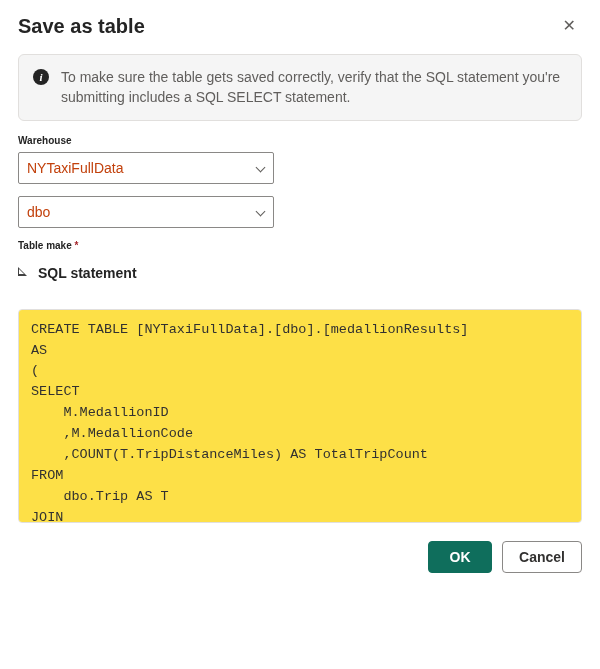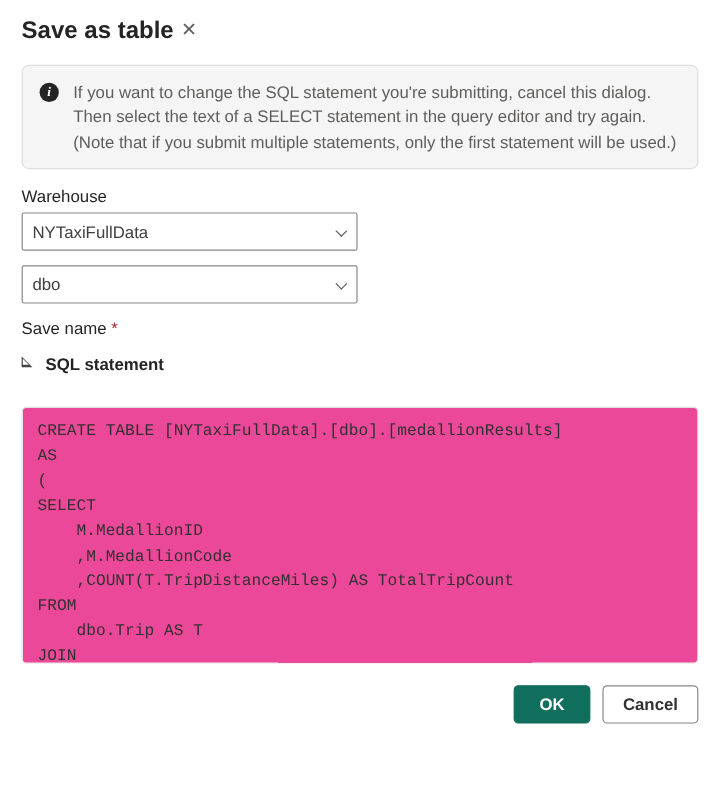--- a/index.html
+++ b/index.html
@@ -6,21 +6,21 @@
   body {
     font-family: "Segoe UI", -apple-system, BlinkMacSystemFont, sans-serif;
     font-size: 14px;
     color: #323130;
     background: #fff;
     padding: 14px 18px;
     width: 600px;
   }
   .dialog-header {
     display: flex;
-    justify-content: flex-start;
+    justify-content: space-between;
     align-items: center;
     margin-bottom: 16px;
   }
   .dialog-title {
     font-size: 20px;
     font-weight: 600;
     color: #242424;
   }
   .close-btn {
     background: none;
@@ -53,35 +53,35 @@
     justify-content: center;
     flex-shrink: 0;
     margin-top: 2px;
     font-style: italic;
     font-family: Georgia, serif;
   }
   .info-text { color: #605e5c; line-height: 1.45; }
   .info-text p + p { margin-top: 10px; }
   .field-group { margin-bottom: 12px; }
   .field-label {
-    font-size: 14px;
-    font-weight: 400;
+    font-size: 10px;
+    font-weight: 700;
     color: #242424;
     margin-bottom: 6px;
     display: block;
   }
   .field-label .req { color: #a4262c; }
   .select-wrap, .text-input {
-    width: 280px;
+    width: 256px;
     height: 32px;
     border: 1px solid #8a8886;
     border-radius: 2px;
     padding: 0 8px;
     font-size: 14px;
-    color: #404040;
+    color: #c2410c;
     background: #fff;
     display: flex;
     align-items: center;
     justify-content: space-between;
     cursor: pointer;
   }
   .text-input { cursor: text; }
   .chevron {
     display: inline-block;
     width: 10px;
@@ -126,21 +126,21 @@
   }
   .triangle-icon::after {
     content: "";
     position: absolute;
     left: 1px; top: 2px;
     width: 0; height: 0;
     border-left: 5px solid #fff;
     border-top: 5px solid transparent;
   }
   .sql-box {
-    background: #ec4899;
+    background: #fde047;
     border: 1px solid #e1dfdd;
     border-radius: 4px;
     padding: 10px 12px;
     font-family: Consolas, "Courier New", monospace;
     font-size: 13.5px;
     line-height: 1.55;
     white-space: pre;
     overflow: auto;
     height: 214px;
     color: #323130;
@@ -180,42 +180,42 @@
 <div class="dialog-header">
   <div class="dialog-title">Save as table</div>
   <button class="close-btn">
     <span>✕</span>
   </button>
 </div>
 
 <div class="info-box">
   <div class="info-icon">i</div>
   <div class="info-text">
-    <p>If you want to change the SQL statement you're submitting, cancel this dialog. Then select the text of a SELECT statement in the query editor and try again. (Note that if you submit multiple statements, only the first statement will be used.)</p>
+    <p>To make sure the table gets saved correctly, verify that the SQL statement you're submitting includes a SQL SELECT statement.</p>
   </div>
 </div>
 
 <div class="field-group">
   <label class="field-label">Warehouse</label>
   <div class="select-wrap">
     <span>NYTaxiFullData</span>
     <span class="chevron"></span>
   </div>
 </div>
 
 <div class="field-group">
   <div class="select-wrap">
     <span>dbo</span>
     <span class="chevron"></span>
   </div>
 </div>
 
 <div class="field-group">
   <label class="field-label">
-    <span>Save name</span>
+    <span>Table make</span>
     <span class="req">*</span>
   </label>
 </div>
 
 <div class="section-header">
   <span class="triangle-icon"></span>
   <span class="section-header-label">SQL statement</span>
 </div>
 
 <div class="sql-box">CREATE TABLE [NYTaxiFullData].[dbo].[medallionResults]

